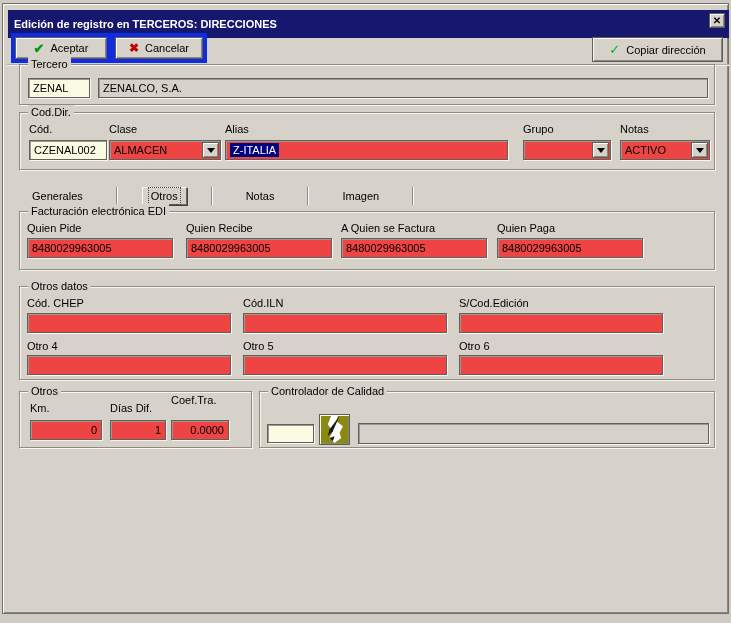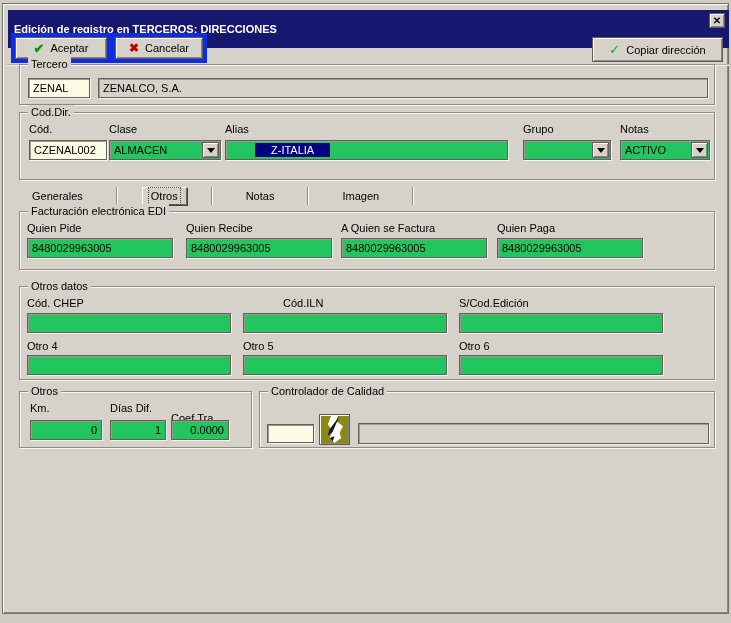--- a/index.html
+++ b/index.html
@@ -6,50 +6,50 @@
     --titlebar:#15186e; --focus-frame:#0d2ce4; --cream-field:#fbfae3;
     --accept-green:#009e0f; --cancel-red:#c00000; --copy-green:#00b41e;
     --selection:#000080; --olive-icon:#8a8a12;
     --face:#d6d2ca; --dark:#6b6960; --mid:#8d8b82; --lite:#f8f6f1;
   }
   *{box-sizing:border-box; margin:0; padding:0;}
   body{width:731px;height:623px;background:#cfccc4;font-family:"Liberation Sans",sans-serif;font-size:11px;color:#000;position:relative;overflow:hidden;}
   .screen{position:absolute;inset:0;}
   .window{position:absolute;left:2px;top:3px;width:727px;height:611px;background:var(--face);
     border:1px solid #716f68; box-shadow:inset 1px 1px 0 #fdfcfa, inset -1px -1px 0 #8a887f;}
-  .titlebar{position:absolute;left:5px;top:6px;width:721px;height:38px;background:var(--titlebar);
+  .titlebar{position:absolute;left:5px;top:6px;width:721px;height:28px;background:var(--titlebar);
     color:#fff;font-weight:bold;display:flex;align-items:center;padding-left:6px;}
   .close-btn{position:absolute;right:4px;top:3px;width:16px;height:15px;background:var(--face);
     border:1px solid #5f5d56;box-shadow:inset 1px 1px 0 #fbfaf7, inset -1px -1px 0 #8a877e;
     display:flex;align-items:center;justify-content:center;font-size:10px;font-weight:bold;color:#000;cursor:default;}
   .toolbar-frames{position:absolute;left:8px;top:29px;display:flex;}
   .bframe{background:var(--focus-frame);padding:4px;}
   .btn{background:var(--face);border:1px solid #5f5d56;box-shadow:inset 1px 1px 0 #fbfaf7, inset -1px -1px 0 #8a877e;
     display:flex;align-items:center;justify-content:center;gap:6px;height:22px;cursor:default;}
   .btn-accept{width:92px;} .btn-cancel{width:88px;}
   .btn-copy{position:absolute;left:589px;top:33px;width:131px;height:25px;}
   .check{color:var(--accept-green);font-weight:bold;font-size:13px;line-height:1;}
   .xmark{color:var(--cancel-red);font-weight:bold;font-size:12px;line-height:1;}
   .check-lite{color:var(--copy-green);font-size:13px;line-height:1;}
   .toolbar-edge{position:absolute;left:4px;top:60px;width:723px;border-top:1px solid #b3b0a7;border-bottom:1px solid #efede7;}
   .gb{position:absolute;border:1px solid var(--mid);box-shadow:1px 1px 0 var(--lite), inset 1px 1px 0 var(--lite);}
   .gb>.legend{position:absolute;top:-8px;left:8px;background:var(--face);padding:0 3px;line-height:14px;}
   .lbl{position:absolute;white-space:nowrap;}
-  .fld{position:absolute;height:20px;background:#22c55e;border:1px solid #62605a;
+  .fld{position:absolute;height:20px;background:#ef4444;border:1px solid #62605a;
     box-shadow:1px 1px 0 var(--lite), inset 1px 1px 0 #9c998f;
     padding:0 4px;display:flex;align-items:center;white-space:nowrap;overflow:hidden;}
   .cream{background:var(--cream-field);}
   .readonly{background:var(--face);}
   .num{justify-content:flex-end;}
   .combo{padding-right:18px;}
   .combo-btn{position:absolute;right:1px;top:1px;bottom:1px;width:17px;background:var(--face);
     border:1px solid #5f5d56;box-shadow:inset 1px 1px 0 #fbfaf7, inset -1px -1px 0 #8a877e;
     display:flex;align-items:center;justify-content:center;}
   .arrow{width:0;height:0;border:4px solid transparent;border-top:5px solid #000;margin-top:4px;}
-  .sel{background:var(--selection);color:#fff;padding:1px 16px;margin-left:25px;}
+  .sel{background:var(--selection);color:#fff;padding:1px 3px;}
   .tabs{position:absolute;left:20px;top:181px;height:22px;display:flex;align-items:center;gap:22px;}
   .tab{padding:2px 9px;cursor:default;}
   .tab-sep{width:0;height:18px;border-left:1px solid var(--mid);border-right:1px solid #fff;margin:0 2px;}
   .tab.selected{border:1px solid;border-color:#fbfaf7 #6b6960 #6b6960 #fbfaf7;background:var(--face);
     box-shadow:1px 1px 0 #44423c;padding:2px 8px;}
   .tab.selected .t{outline:1px dotted #444;outline-offset:2px;}
   .iconbtn{position:absolute;width:31px;height:31px;background:var(--face);
     border:1px solid #5f5d56;box-shadow:inset 1px 1px 0 #fbfaf7, inset -1px -1px 0 #8a877e;
     display:flex;align-items:center;justify-content:center;cursor:default;}
   .iconbtn svg{display:block;}
@@ -90,21 +90,21 @@
     <div class="gb" style="left:16px;top:60px;width:696px;height:41px;">
       <span class="legend">Tercero</span>
       <div class="fld cream" style="left:8px;top:13px;width:62px;">
         <span>ZENAL</span>
       </div>
       <div class="fld readonly" style="left:78px;top:13px;width:610px;">
         <span>ZENALCO, S.A.</span>
       </div>
     </div>
 
-    <div class="gb" style="left:16px;top:108px;width:696px;height:68px;">
+    <div class="gb" style="left:16px;top:108px;width:696px;height:58px;">
       <span class="legend">Cod.Dir.</span>
       <span class="lbl" style="left:9px;top:10px;">Cód.</span>
       <span class="lbl" style="left:89px;top:10px;">Clase</span>
       <span class="lbl" style="left:205px;top:10px;">Alias</span>
       <span class="lbl" style="left:503px;top:10px;">Grupo</span>
       <span class="lbl" style="left:600px;top:10px;">Notas</span>
 
       <div class="fld cream" style="left:9px;top:27px;width:78px;">
         <span>CZENAL002</span>
       </div>
@@ -158,21 +158,21 @@
           <span>8480029963005</span>
         </div>
       <div class="fld" style="left:477px;top:26px;width:146px;">
           <span>8480029963005</span>
         </div>
     </div>
 
     <div class="gb" style="left:16px;top:282px;width:696px;height:94px;">
       <span class="legend">Otros datos</span>
       <span class="lbl" style="left:7px;top:10px;">Cód. CHEP</span>
-      <span class="lbl" style="left:223px;top:10px;margin-left:40px;">Cód.ILN</span>
+      <span class="lbl" style="left:223px;top:10px;">Cód.ILN</span>
       <span class="lbl" style="left:439px;top:10px;">S/Cod.Edición</span>
       <div class="fld" style="left:7px;top:26px;width:204px;">
           <span></span>
         </div>
       <div class="fld" style="left:223px;top:26px;width:204px;">
           <span></span>
         </div>
       <div class="fld" style="left:439px;top:26px;width:204px;">
           <span></span>
         </div>
@@ -187,21 +187,21 @@
         </div>
       <div class="fld" style="left:439px;top:68px;width:204px;">
           <span></span>
         </div>
     </div>
 
     <div class="gb" style="left:16px;top:387px;width:233px;height:57px;">
       <span class="legend">Otros</span>
       <span class="lbl" style="left:10px;top:10px;">Km.</span>
       <span class="lbl" style="left:90px;top:10px;">Días Dif.</span>
-      <span class="lbl" style="left:151px;top:20px;">Coef.Tra.</span>
+      <span class="lbl" style="left:151px;top:2px;">Coef.Tra.</span>
       <div class="fld num" style="left:10px;top:28px;width:72px;">
           <span>0</span>
         </div>
       <div class="fld num" style="left:90px;top:28px;width:56px;">
           <span>1</span>
         </div>
       <div class="fld num" style="left:151px;top:28px;width:58px;">
           <span>0.0000</span>
         </div>
     </div>

